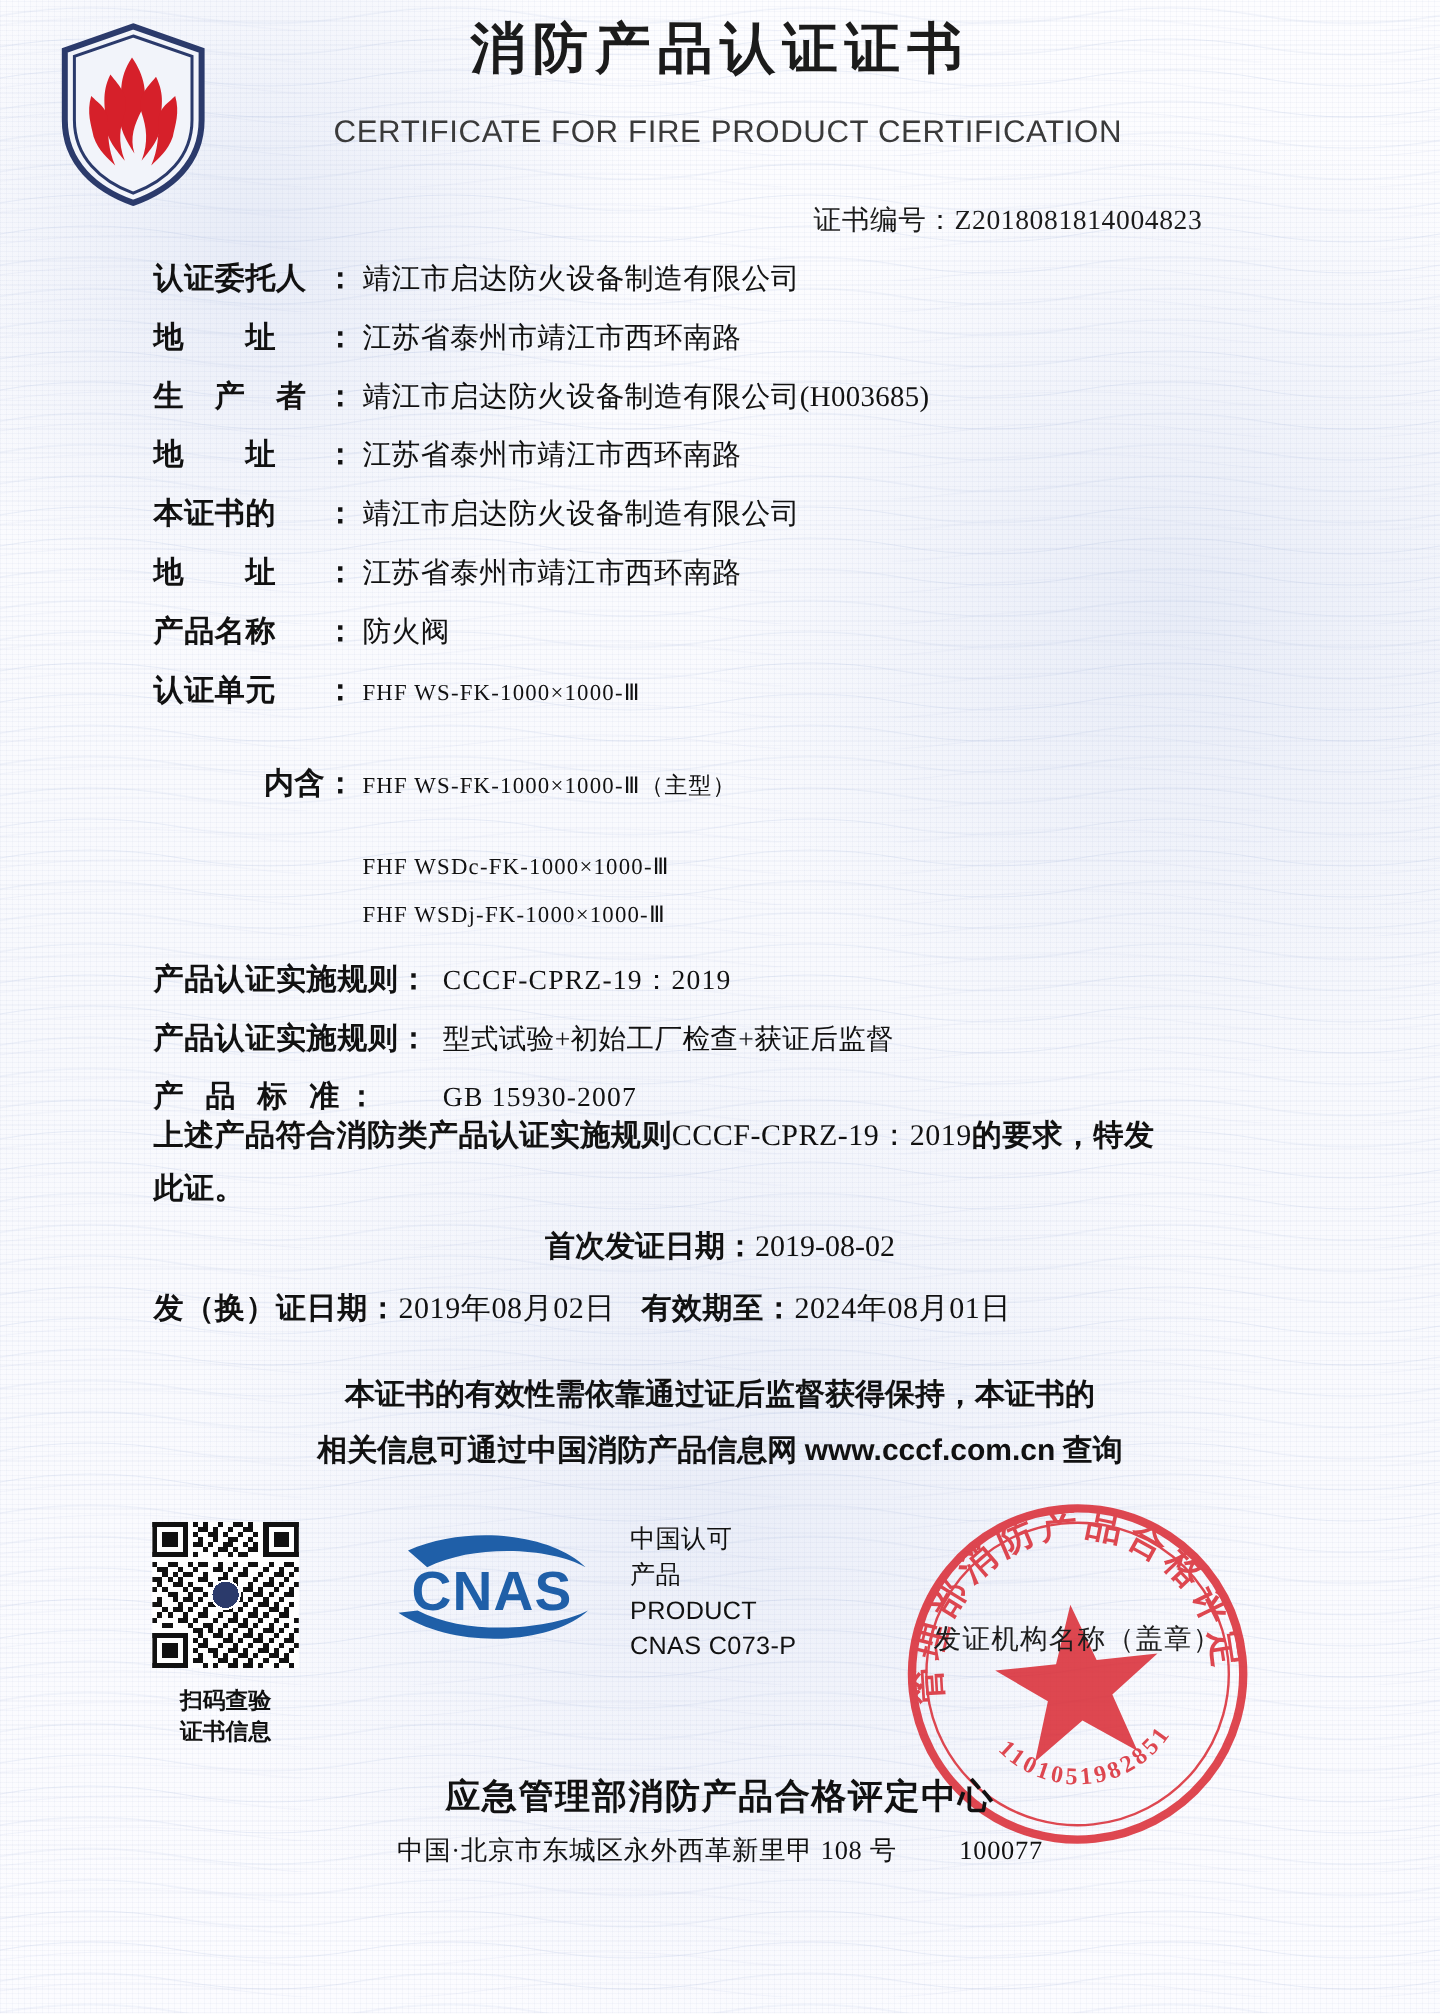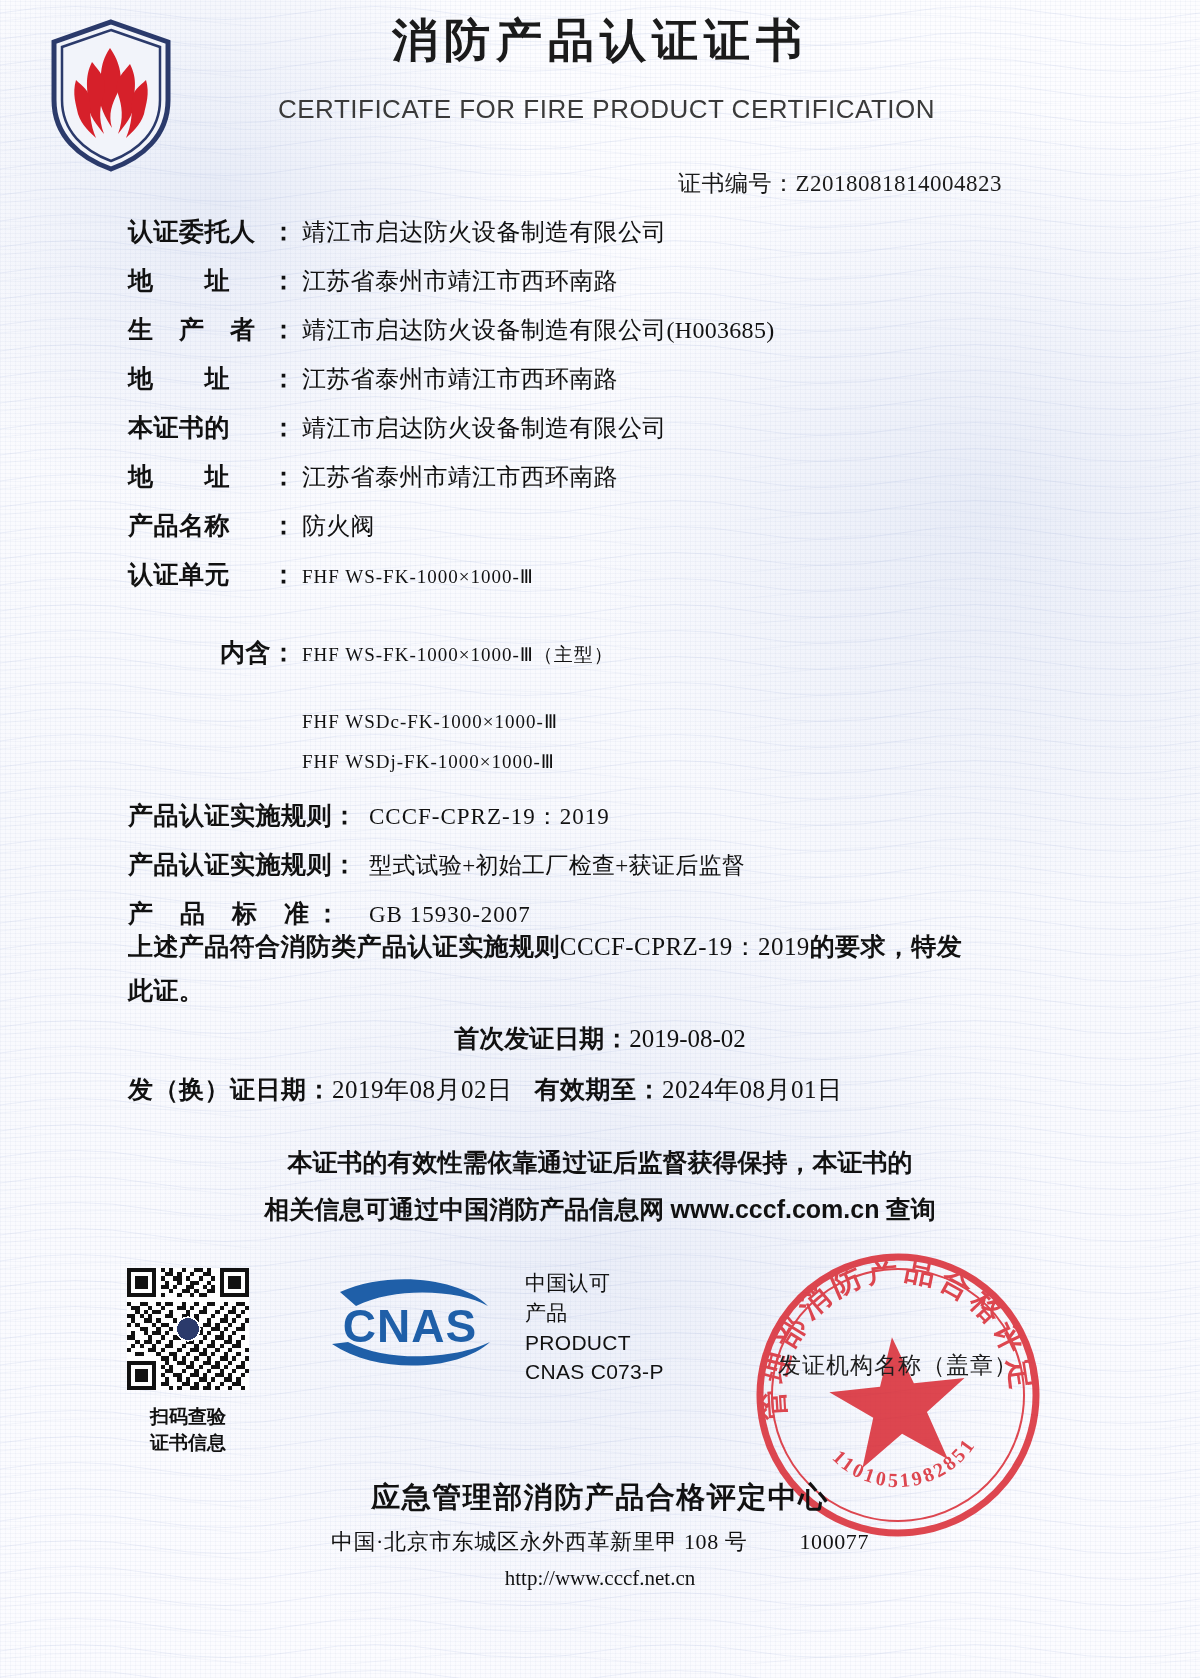--- a/index.html
+++ b/index.html
@@ -409,21 +409,21 @@
 
     <div class="row wide-row">
       <div class="lbl wide" style="justify-content:flex-start;">
         <span class="lbl-txt">产品认证实施规则</span>
           <span class="colon">：</span>
       </div>
       <div class="val">型式试验+初始工厂检查+获证后监督</div>
     </div>
 
     <div class="row wide-row">
-      <div class="lbl wide spaced2" style="justify-content:flex-start;font-family:Liberation Mono, monospace;">
+      <div class="lbl wide spaced2" style="justify-content:flex-start;">
         <span class="lbl-txt">产 品 标 准 </span>
           <span class="colon">：</span>
       </div>
       <div class="val mono">GB 15930-2007</div>
     </div>
   </div>
 
   <div class="statement">
     <span>上述产品符合消防类产品认证实施规则</span><span class="plain">CCCF-CPRZ-19：2019</span><span>的要求，特发</span><br>
     <span>此证。</span>
@@ -704,15 +704,14 @@
       </text>
       <path d="M150 92 L167 140 L218 140 L177 170 L193 219 L150 189 L107 219 L123 170 L82 140 L133 140 Z" fill="#d8202a"></path>
     </g>
   </svg>
   <div class="seal-label">发证机构名称（盖章）</div>
 
   <div class="footer-org">应急管理部消防产品合格评定中心</div>
   <div class="footer-addr">
     <span>中国·北京市东城区永外西革新里甲 108 号</span><span class="zip">100077</span>
   </div>
-  <div class="footer-url">http://www.cccf.net.cn</div>
 
 </div>
 
 </body></html>

